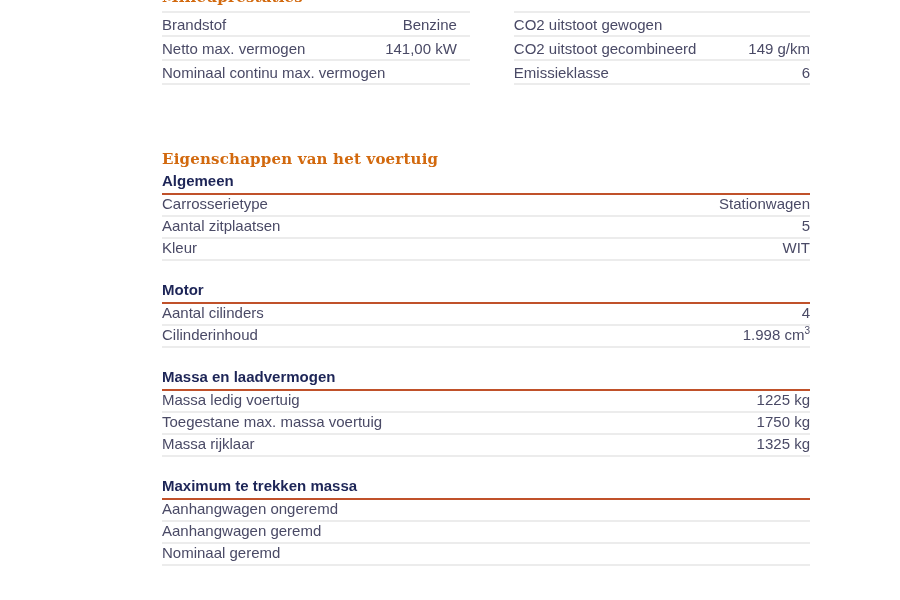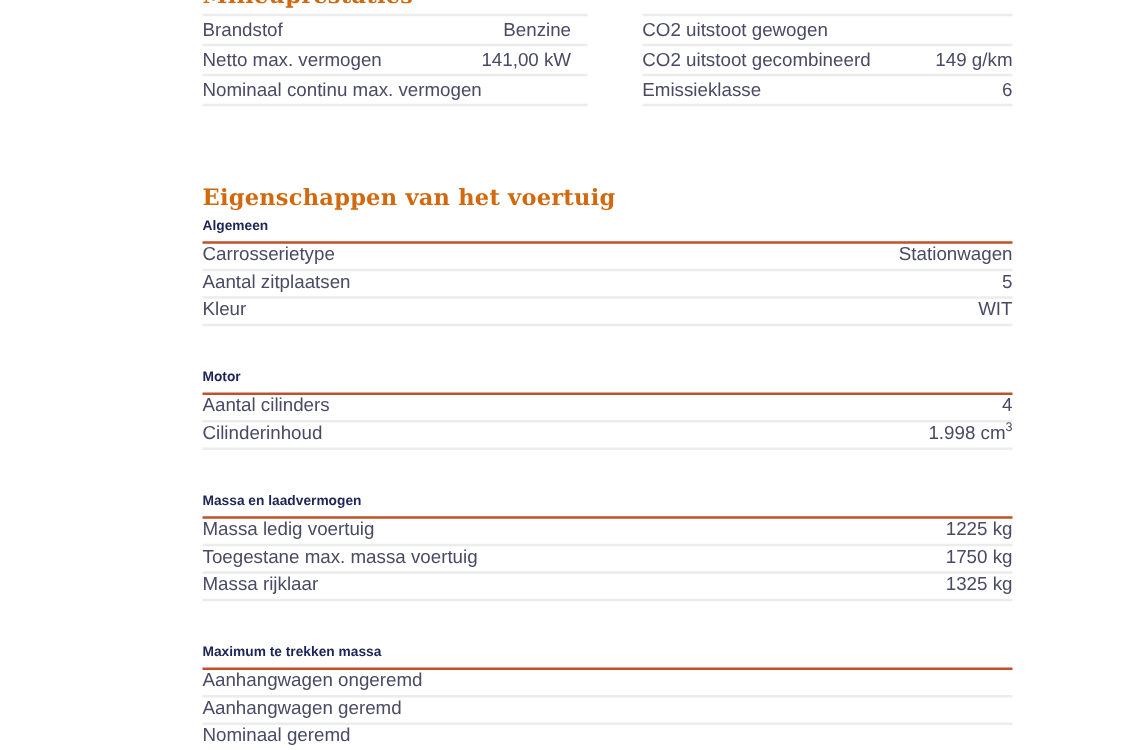--- a/index.html
+++ b/index.html
@@ -20,21 +20,21 @@
   }
   .content {
     position: absolute;
     left: 162px; top: -13px;
     width: 648px;
   }
   .section-title {
     margin: 0;
     font-family: "DejaVu Serif", serif;
     font-weight: bold;
-    font-size: 18px;
+    font-size: 15px;
     line-height: 20px;
     color: #d2690e;
     letter-spacing: 0.2px;
   }
   .section-title.main { margin-top: 64px; }
 
   
   .top-tables { display: flex; margin-top: 4px; }
   .tcol { border-top: 2px solid #ececec; }
   .tcol.left  { width: 316px; margin-right: 28px; }
@@ -43,28 +43,28 @@
     display: flex; justify-content: space-between; align-items: center;
     height: 22px;
     border-bottom: 2px solid #ececec;
     white-space: nowrap;
   }
   .tcol.left .val { padding-right: 13px; }
 
   
   .sub-heading {
     margin: 0;
-    font-size: 11px;
+    font-size: 15px;
     line-height: 16px;
     font-weight: bold;
     color: #1d2557;
     padding-bottom: 4px;
     border-bottom: 2px solid #c0512a;
   }
-  .subsection { margin-top: 33px; }
+  .subsection { margin-top: 21px; }
   .subsection.first { margin-top: 4px; }
   .srow {
     display: flex; justify-content: space-between; align-items: flex-start;
     height: 20px;
     border-bottom: 2px solid #ececec;
     white-space: nowrap;
   }
   .lbl { text-align: left; }
   .val { text-align: right; }
   sup { font-size: 10px; line-height: 0; }

